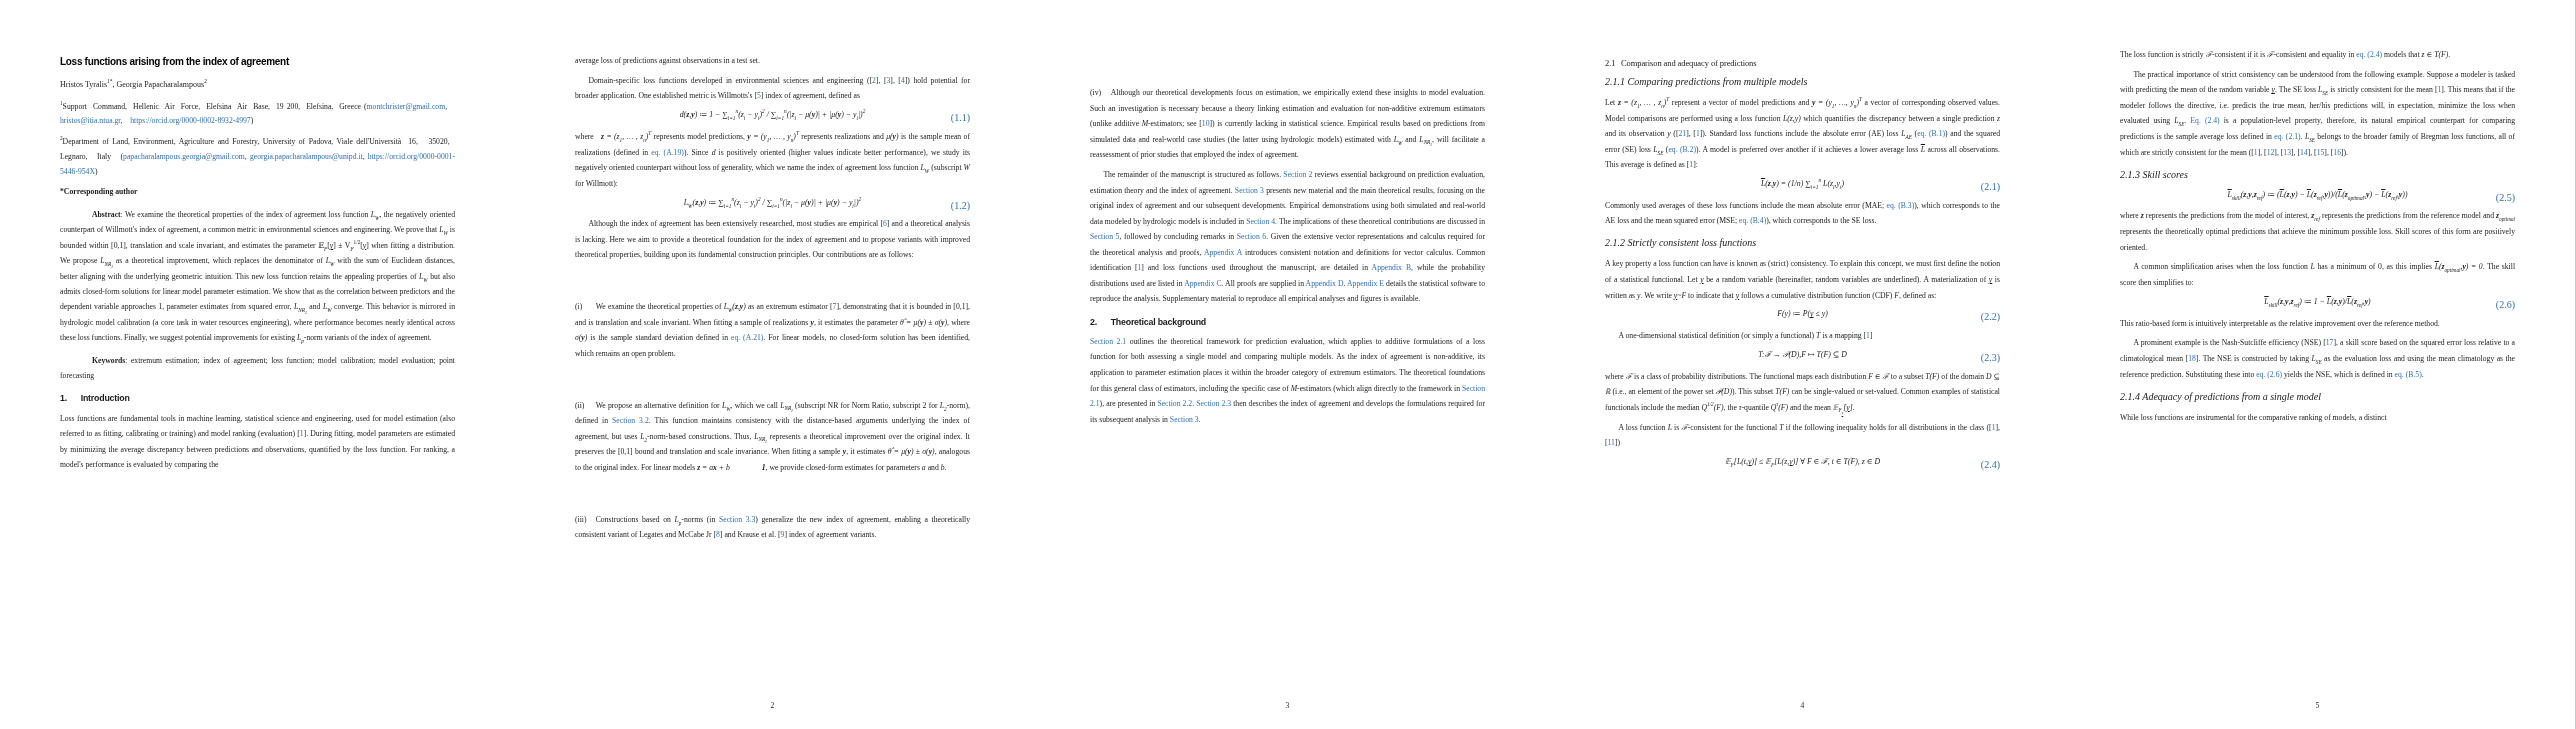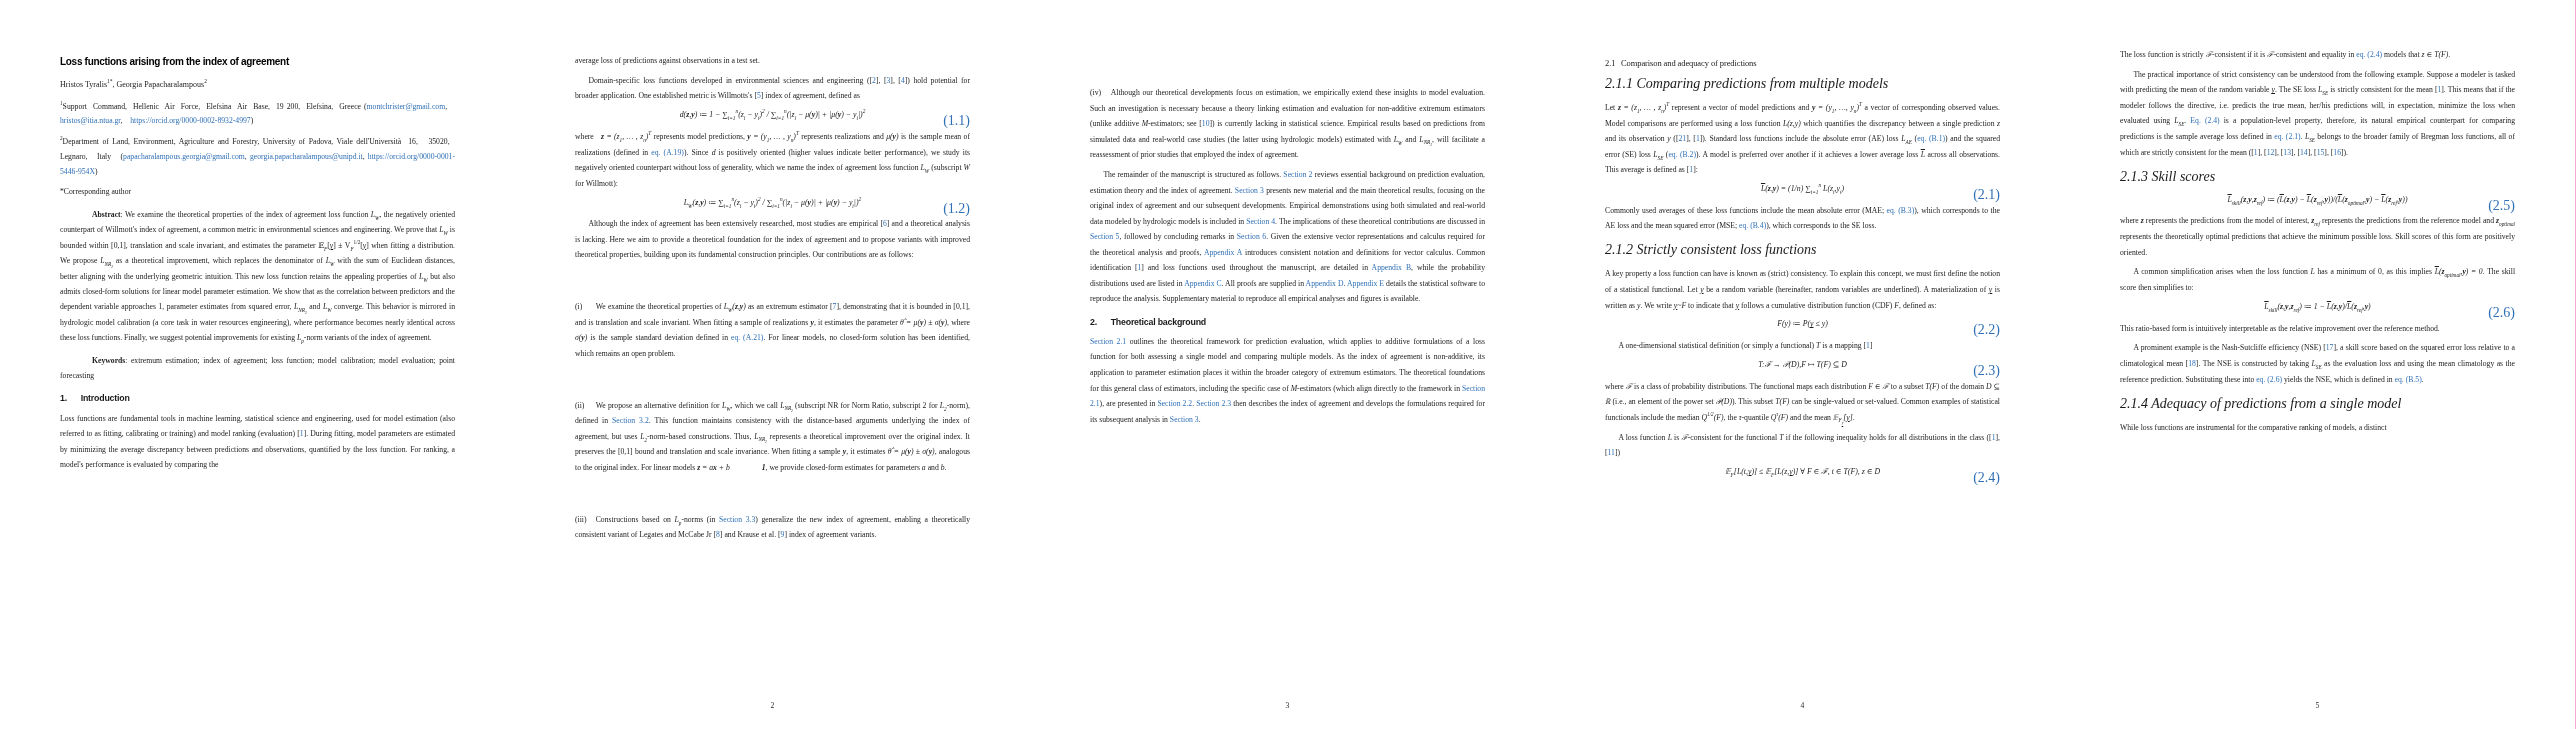--- a/index.html
+++ b/index.html
@@ -12,21 +12,21 @@
     height: 729px;
     overflow: hidden;
     font-family: "Liberation Serif", "DejaVu Serif", serif;
     color: #1a1a1a;
   }
   .viewer {
     display: flex;
     flex-direction: row;
     width: 2576px;
     height: 729px;
-    background: #f9a8d4;
+    background: #86efac;
   }
   .page {
     position: relative;
     width: 515px;
     height: 729px;
     background: #ffffff;
     box-sizing: border-box;
     padding: 0;
     flex: 0 0 515px;
     overflow: hidden;
@@ -68,20 +68,21 @@
     font-size: 7.7px;
     line-height: 1.92;
     margin: 0 0 6px 0;
     text-align: justify;
     text-justify: inter-word;
   }
   .corr {
     font-size: 7.7px;
     line-height: 1.7;
     margin: 0 0 8.5px 0;
+    font-weight: bold;
   }
   .abstract, .keywords {
     font-size: 7.7px;
     line-height: 2.0;
     margin: 0 0 7.3px 0;
     text-align: justify;
   }
   .h1 {
     font-family: "Liberation Sans", sans-serif;
     font-weight: bold;
@@ -91,21 +92,21 @@
   }
   .h1 .num { display: inline-block; width: 20.7px; }
   .h2 {
     font-size: 8.5px;
     font-weight: normal;
     margin: 8.5px 0 8.5px 0;
     letter-spacing: -0.1px;
   }
   .h2 .num { display: inline-block; width: 16px; }
   .h3 {
-    font-size: 14px;
+    font-size: 10px;
     font-style: italic;
     font-weight: normal;
     margin: 8.5px 0 8px 0;
   }
   p.body {
     font-size: 7.7px;
     line-height: 2.02;
     margin: 0 0 4.3px 0;
     text-align: justify;
     text-justify: inter-word;
@@ -124,21 +125,21 @@
     position: relative;
     text-align: center;
     font-size: 7.8px;
     margin: 3.6px 0 6px 0;
     line-height: 1.9;
   }
   .eq .eqnum {
     position: absolute;
     right: 0;
     top: 0;
-    font-size: 14px;
+    font-size: 10px;
   }
   .lnk { color: #2f6fb5; }
   em, .it { font-style: italic; }
   .bi { font-style: italic; font-weight: bold; }
   .bold { font-weight: bold; margin-left: 32px; }
   sup { font-size: 0.68em; vertical-align: super; line-height: 0; }
   sub { font-size: 0.68em; vertical-align: sub; line-height: 0; }
   .u { text-decoration: underline; text-underline-offset: 1.2px; }
   .ovl { text-decoration: overline; }
   .nowrap { white-space: nowrap; }

